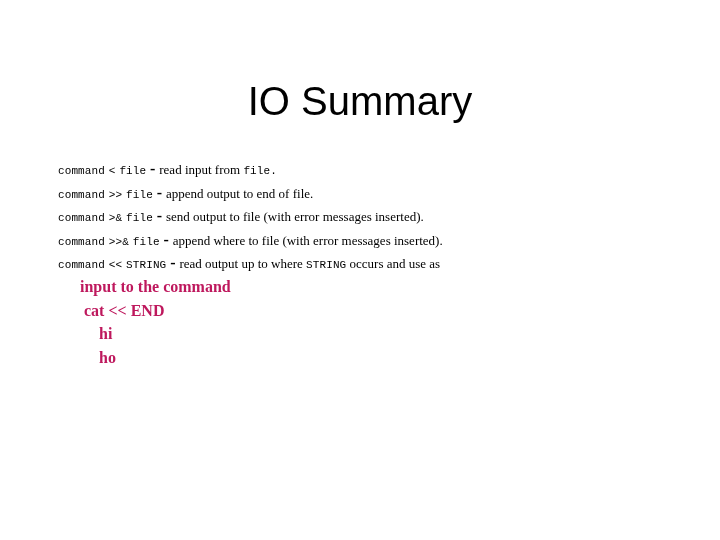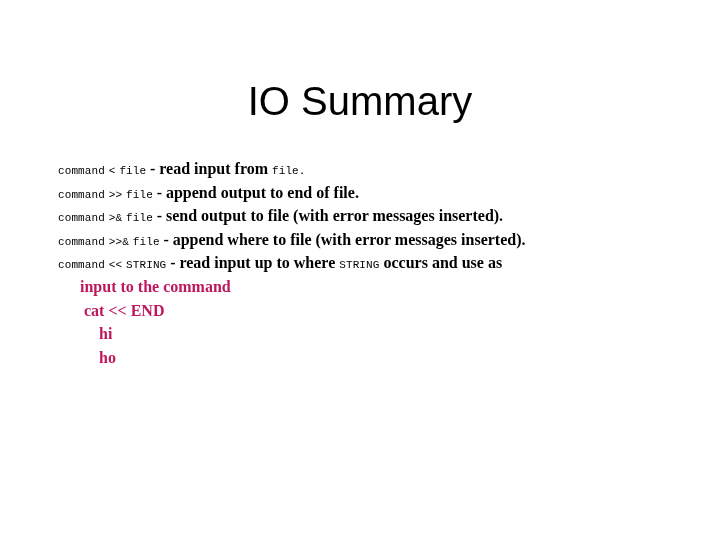--- a/index.html
+++ b/index.html
@@ -44,22 +44,22 @@
     height: 23.6px;
   }
   .mono {
     font-family: "Liberation Mono", monospace;
     font-size: 11px;
     font-weight: 400;
     letter-spacing: 0.1px;
   }
   .prose {
     font-family: "Liberation Serif", serif;
-    font-size: 16px;
-    font-weight: 700;
+    font-size: 13px;
+    font-weight: 400;
   }
   .sep {
     font-family: "Liberation Serif", serif;
     font-size: 16px;
     font-weight: 700;
   }
   .cont {
     font-family: "Liberation Serif", serif;
     font-size: 16px;
     font-weight: 700;
@@ -78,20 +78,20 @@
 
 <div id="slide">
 
   <div id="slide-title">IO Summary</div>
 
   <div id="body-block">
       <div class="line"><span class="mono">command</span>&nbsp;<span class="mono">&lt;</span>&nbsp;<span class="mono">file</span> <span class="sep">-</span> <span class="prose">read input from </span><span class="mono">file.</span></div>
       <div class="line"><span class="mono">command</span>&nbsp;<span class="mono">&gt;&gt;</span>&nbsp;<span class="mono">file</span> <span class="sep">-</span> <span class="prose">append output to end of file.</span></div>
       <div class="line"><span class="mono">command</span>&nbsp;<span class="mono">&gt;&amp;</span>&nbsp;<span class="mono">file</span> <span class="sep">-</span> <span class="prose">send output to file (with error messages inserted).</span></div>
       <div class="line"><span class="mono">command</span>&nbsp;<span class="mono">&gt;&gt;&amp;</span>&nbsp;<span class="mono">file</span> <span class="sep">-</span> <span class="prose">append where to file (with error messages inserted).</span></div>
-      <div class="line"><span class="mono">command</span>&nbsp;<span class="mono">&lt;&lt;</span>&nbsp;<span class="mono">STRING</span> <span class="sep">-</span> <span class="prose">read input up to where </span><span class="mono">STRING</span><span class="prose"> occurs and use as</span></div>
+      <div class="line"><span class="mono">command</span>&nbsp;<span class="mono">&lt;&lt;</span>&nbsp;<span class="mono">STRING</span> <span class="sep">-</span> <span class="prose">read output up to where </span><span class="mono">STRING</span><span class="prose"> occurs and use as</span></div>
       <div class="cont ind-1">input to the command</div>
       <div class="cont ind-2">cat &lt;&lt; END</div>
       <div class="cont ind-3">hi</div>
       <div class="cont ind-3">ho</div>
     </div>
 
 </div>
 
 </body></html>

